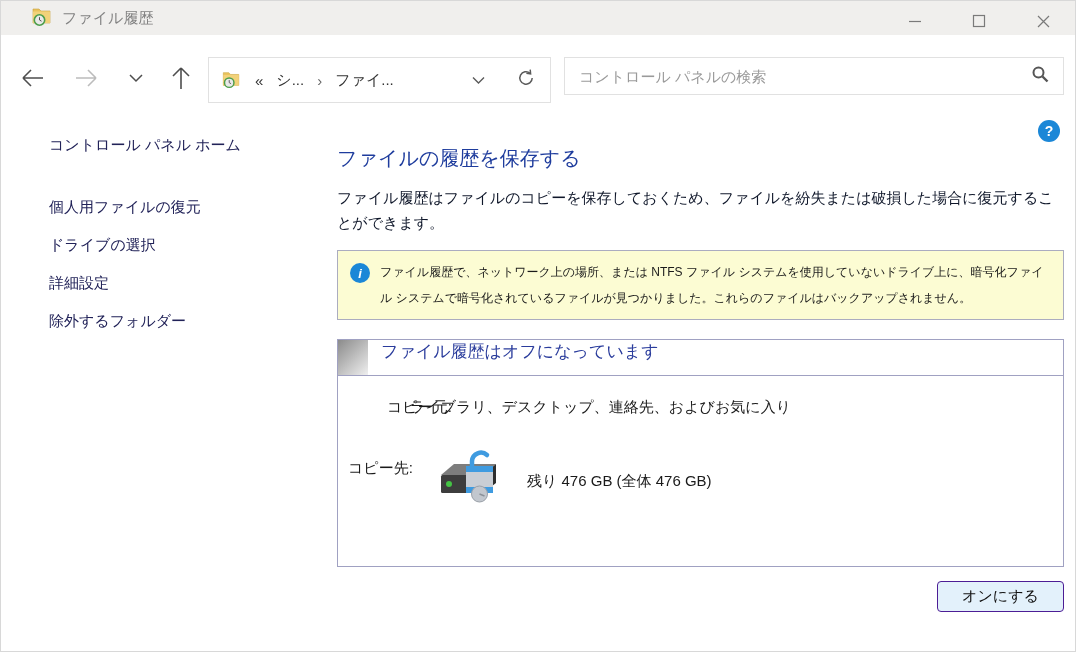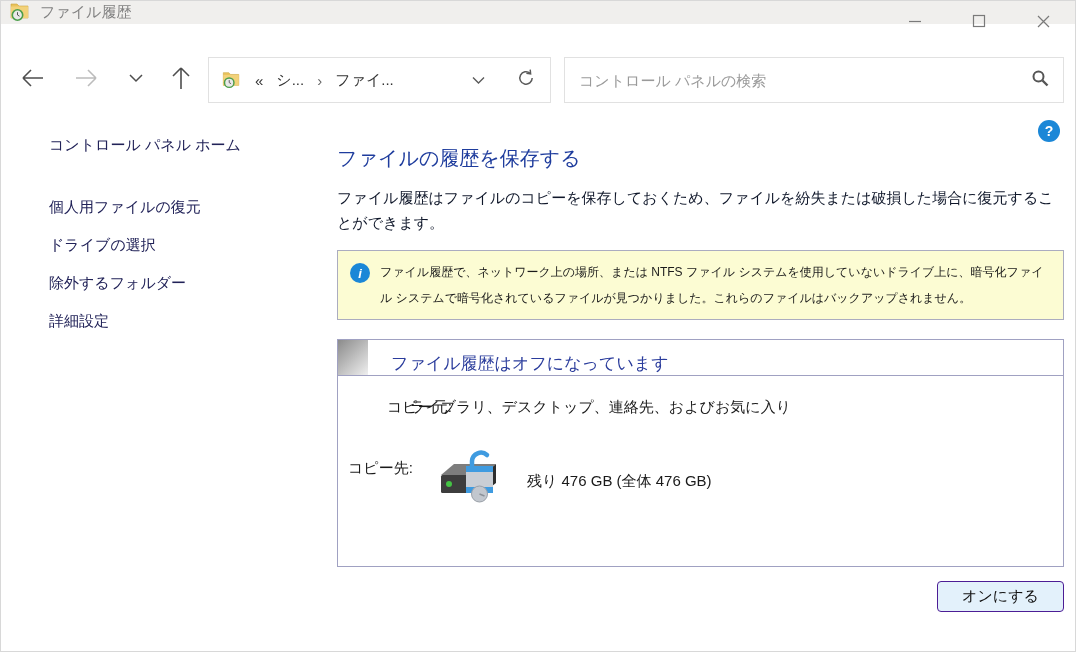--- a/index.html
+++ b/index.html
@@ -1,32 +1,32 @@
 <!DOCTYPE html>
 <html><head>
 <meta charset="utf-8">
 <style>
   * { margin:0; padding:0; box-sizing:border-box; }
   body { font-family:"Liberation Sans", sans-serif; background:#ffffff; }
   .window { position:relative; width:1076px; height:652px; background:#ffffff; overflow:hidden; border:1px solid #d8d8d8; }
 
   
-  .titlebar { position:absolute; top:0; left:0; right:0; height:23px; background:#f0efed; display:flex; align-items:center; padding-left:8px; }
+  .titlebar { position:absolute; top:0; left:0; right:0; height:34px; background:#f0efed; display:flex; align-items:center; padding-left:30px; }
   .titlebar .title { margin-left:9px; font-size:15px; color:#828282; }
   .win-controls { position:absolute; right:0; top:0; height:40px; display:flex; }
   .wc { width:64px; height:40px; display:flex; align-items:center; justify-content:center; cursor:default; }
 
   
   .toolbar { position:absolute; top:40px; left:0; right:0; height:75px; background:#ffffff; }
   .navbtns { position:absolute; left:18px; top:24px; display:flex; align-items:center; }
   .navbtn { display:flex; align-items:center; justify-content:center; }
   .addressbar { position:absolute; left:207px; top:16px; width:343px; height:46px; border:1px solid #e1e1e1; display:flex; align-items:center; background:#fff; }
   .addressbar .crumbs { display:flex; align-items:center; gap:13px; margin-left:12px; font-size:15px; color:#333; }
   .addressbar .tail { margin-left:auto; display:flex; align-items:center; gap:30px; margin-right:14px; }
-  .searchbox { position:absolute; left:563px; top:16px; width:500px; height:46px; border:1px solid #e1e1e1; display:flex; align-items:center; background:#fff;justify-content:center; }
+  .searchbox { position:absolute; left:563px; top:16px; width:500px; height:38px; border:1px solid #e1e1e1; display:flex; align-items:center; background:#fff;justify-content:center; }
   .searchbox input { flex:1; border:none; outline:none; font-size:15px; color:#444; padding-left:14px; font-family:"Liberation Sans", sans-serif; background:transparent; }
   .searchbox input::placeholder { color:#9a9a9a; opacity:1; }
   .searchbox .mag { margin-right:14px; }
 
   
   .sidebar { position:absolute; left:0; top:115px; width:336px;padding-left:28px; }
   .sidebar a { display:block; margin-left:20px; font-size:15px; color:#212258; text-decoration:none; cursor:pointer; }
   .sidebar .home { margin-top:20px; }
   .sidebar .task { margin-top:19px; }
   .sidebar .task-first { margin-top:43px; }
@@ -35,21 +35,21 @@
   .content { position:absolute; left:336px; top:115px; width:727px; }
   .help-icon { position:absolute; right:4px; top:4px; width:22px; height:22px; border-radius:50%; background:#1b87d7; color:#fff; font-size:14px; font-weight:bold; display:flex; align-items:center; justify-content:center; cursor:pointer; }
   h1.page-title { margin-top:29px; font-size:20px; font-weight:400; color:#1e3c9d; }
   p.description { margin-top:13px; font-size:15px; line-height:25px; color:#0f172a; }
 
   .notice { margin-top:15px; background:#fcfcd3; border:1px solid #abacc0; padding:8px 12px; display:flex; gap:10px; }
   .notice .info-badge { flex-shrink:0; width:20px; height:20px; border-radius:50%; background:#1b87d7; color:#fff; font-size:13px; font-weight:bold; font-style:italic; display:flex; align-items:center; justify-content:center; margin-top:4px; }
   .notice .notice-text { font-size:12px; line-height:26px; color:#1a1a1a; }
 
   .status-box { margin-top:19px; border:1px solid #a0a1c2; height:228px; background:#fff; }
-  .status-header { height:36px; border-bottom:1px solid #a0a1c2; display:flex; align-items:flex-end;gap:10px; }
+  .status-header { height:36px; border-bottom:1px solid #a0a1c2; display:flex; align-items:flex-start; }
   .gradient-square { width:30px; height:35px; background:linear-gradient(135deg,#8b8b8b 0%,#c2c2c2 55%,#efefef 100%); }
   .status-header .hdr-text { margin-left:13px; font-size:17px; color:#2a3c9c; }
   .status-body { position:relative; height:190px; }
   .row-label { position:absolute; left:10px; font-size:15px; color:#1a1a1a; }
   .copy-from-label { top:22px;margin-left:39px; }
   .copy-from-value { position:absolute; left:72px; top:22px; font-size:15px; color:#1a1a1a; }
   .copy-to-label { top:83px; }
   .drive-icon { position:absolute; left:100px; top:68px; }
   .drive-info { position:absolute; left:189px; top:91px; font-size:15px; color:#1a1a1a; line-height:27px; }
 
@@ -152,22 +152,22 @@
           <line x1="11.5" y1="11.5" x2="16.5" y2="16.5" stroke="#555" stroke-width="2.4"></line>
         </svg>
       </span>
     </div>
   </div>
 
   <div class="sidebar">
     <a class="home">コントロール パネル ホーム</a>
     <a class="task task-first">個人用ファイルの復元</a>
     <a class="task">ドライブの選択</a>
+    <a class="task">詳細設定</a>
     <a class="task">除外するフォルダー</a>
-    <a class="task">詳細設定</a>
   </div>
 
   <div class="content">
     <div class="help-icon">?</div>
 
     <h1 class="page-title">ファイルの履歴を保存する</h1>
     <p class="description">ファイル履歴はファイルのコピーを保存しておくため、ファイルを紛失または破損した場合に復元することができます。</p>
 
     <div class="notice">
       <div class="info-badge">i</div>

